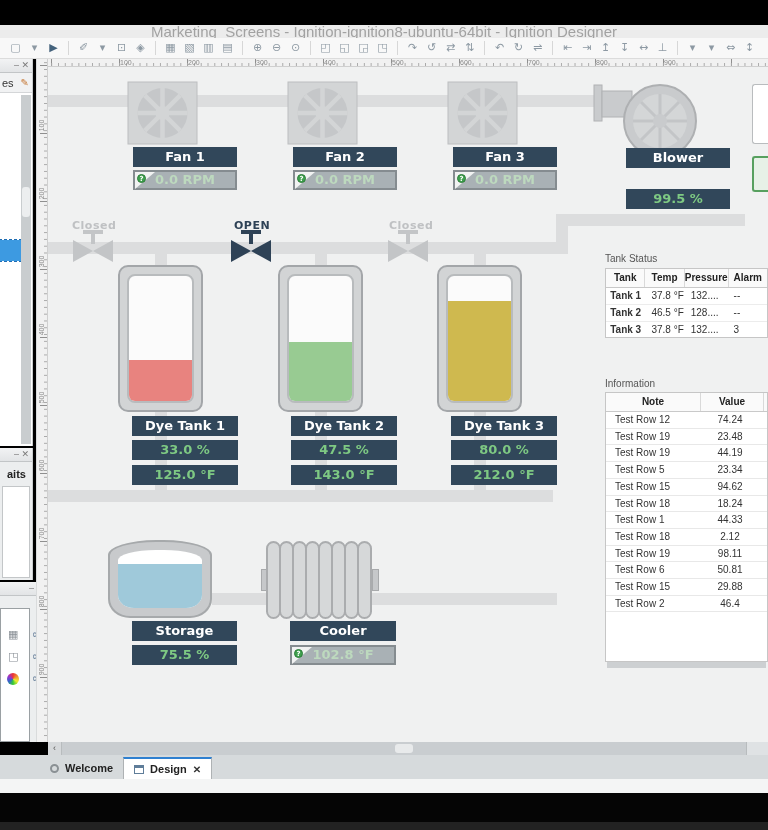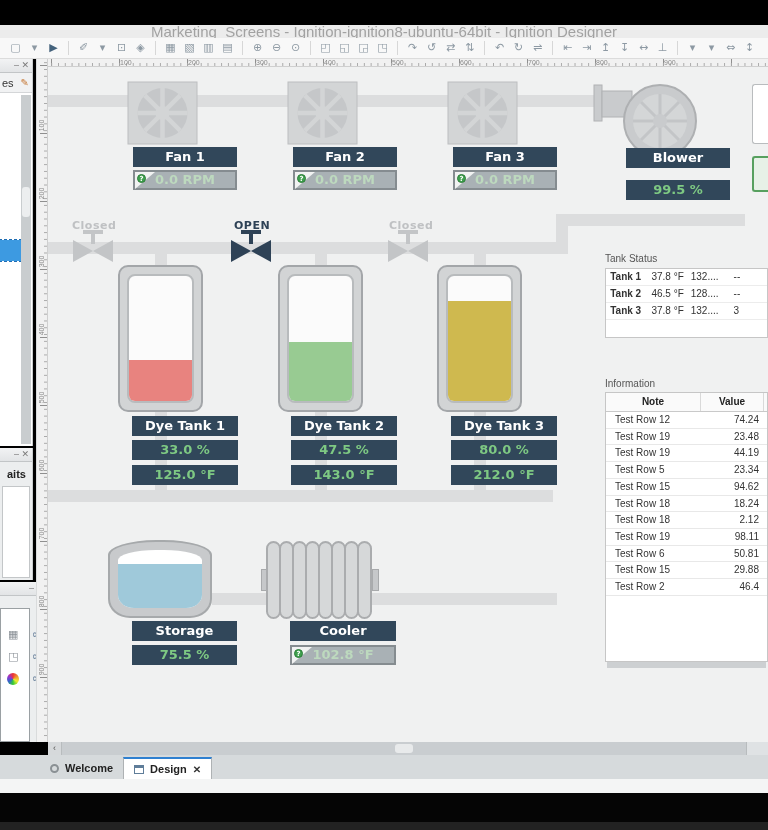--- a/index.html
+++ b/index.html
@@ -125,21 +125,21 @@
   #tankstatus-table .thead span:nth-child(4){width:45px; border-right:none;}
   #tankstatus-table .td:nth-child(1){width:46px; font-weight:bold; text-align:center;}
   #tankstatus-table .td:nth-child(2){width:46px; padding-left:6px;}
   #tankstatus-table .td:nth-child(3){width:48px; padding-left:5px;}
   #tankstatus-table .td:nth-child(4){width:45px; padding-left:6px;}
   #info-table .thead span:nth-child(1){width:95px;}
   #info-table .thead span:nth-child(2){width:63px;}
   #info-table .tr{border-bottom:1px solid #e8e8e8;}
   #info-table .tr .td{line-height:15.7px;}
   #info-table .td:nth-child(1){width:95px; padding-left:9px;}
-  #info-table .td:nth-child(2){width:58px; text-align:right;}
+  #info-table .td:nth-child(2){width:58px; text-align:center;}
   #info-scroll { position:absolute; left:559px; top:595px; width:159px; height:6px;
     background:#cdd0d2; }
 
   .edgebox { position:absolute; left:704px; width:16px; background:#fff;
     border:1px solid #b9bcbe; border-right:none; border-radius:3px 0 0 3px; }
   .edgebox.green { background:#e7f1e7; border:2px solid #57a05f; border-right:none; }
 
   
   #hscroll { left:48px; top:742px; width:720px; height:13px; background:#c9cdd0; }
   #hs-left { position:absolute; left:0; top:0; width:14px; height:13px; background:#d6d9db;
@@ -359,21 +359,21 @@
       <circle cx="68" cy="42" r="27" fill="#d4d6d7"></circle>
       <g stroke="#c3c5c7" stroke-width="3">
         <line x1="68" y1="15" x2="68" y2="69"></line>
           <line x1="41" y1="42" x2="95" y2="42"></line>
         <line x1="49" y1="23" x2="87" y2="61"></line>
           <line x1="87" y1="23" x2="49" y2="61"></line>
       </g>
       <circle cx="68" cy="42" r="7" fill="#c9cbcd"></circle>
     </svg>
     <div class="hbox" style="left:554px;top:81px;width:104px">Blower</div>
-    <div class="hbox val" style="left:554px;top:113px;width:104px">99.5 %</div>
+    <div class="hbox val" style="left:554px;top:122px;width:104px">99.5 %</div>
 
     <div class="edgebox" style="top:17px;height:60px"></div>
     <div class="edgebox green" style="top:89px;height:36px"></div>
 
     <div class="vlabel closed" style="left:24px;top:152px">Closed</div>
     <svg class="abs" style="left:23px;top:163px" width="44" height="32">
       <rect x="12" y="0" width="20" height="4" fill="#c3c5c7"></rect>
         <rect x="20" y="0" width="4" height="14" fill="#c3c5c7"></rect>
       <polygon points="2,10 2,32 22,21" fill="#c3c5c7"></polygon>
         <polygon points="42,10 42,32 22,21" fill="#c3c5c7"></polygon>
@@ -441,20 +441,26 @@
     </div>
     <div class="hbox" style="left:218px;top:554px;width:106px">Cooler</div>
     <div class="hbox gray" style="left:218px;top:578px;width:106px">
       <span class="qtri"></span>
       <span class="qdot">?</span>
       <span>102.8 °F</span>
     </div>
 
     <div class="cap" style="left:557px;top:186px">Tank Status</div>
     <div class="dtable" id="tankstatus-table" style="left:557px;top:201px;width:163px;height:70px">
+      <div class="thead">
+        <span>Tank</span>
+        <span>Temp</span>
+        <span>Pressure</span>
+        <span>Alarm</span>
+      </div>
       <div>
           <div class="tr">
             <div class="td">Tank 1</div>
             <div class="td">37.8 °F</div>
             <div class="td">132....</div>
             <div class="td">--</div>
           </div>
           <div class="tr">
             <div class="td">Tank 2</div>
             <div class="td">46.5 °F</div>
@@ -495,20 +501,24 @@
           </div>
           <div class="tr">
             <div class="td">Test Row 15</div>
             <div class="td">94.62</div>
           </div>
           <div class="tr">
             <div class="td">Test Row 18</div>
             <div class="td">18.24</div>
           </div>
           <div class="tr">
+            <div class="td">Test Row 1</div>
+            <div class="td">44.33</div>
+          </div>
+          <div class="tr">
             <div class="td">Test Row 18</div>
             <div class="td">2.12</div>
           </div>
           <div class="tr">
             <div class="td">Test Row 19</div>
             <div class="td">98.11</div>
           </div>
           <div class="tr">
             <div class="td">Test Row 6</div>
             <div class="td">50.81</div>

